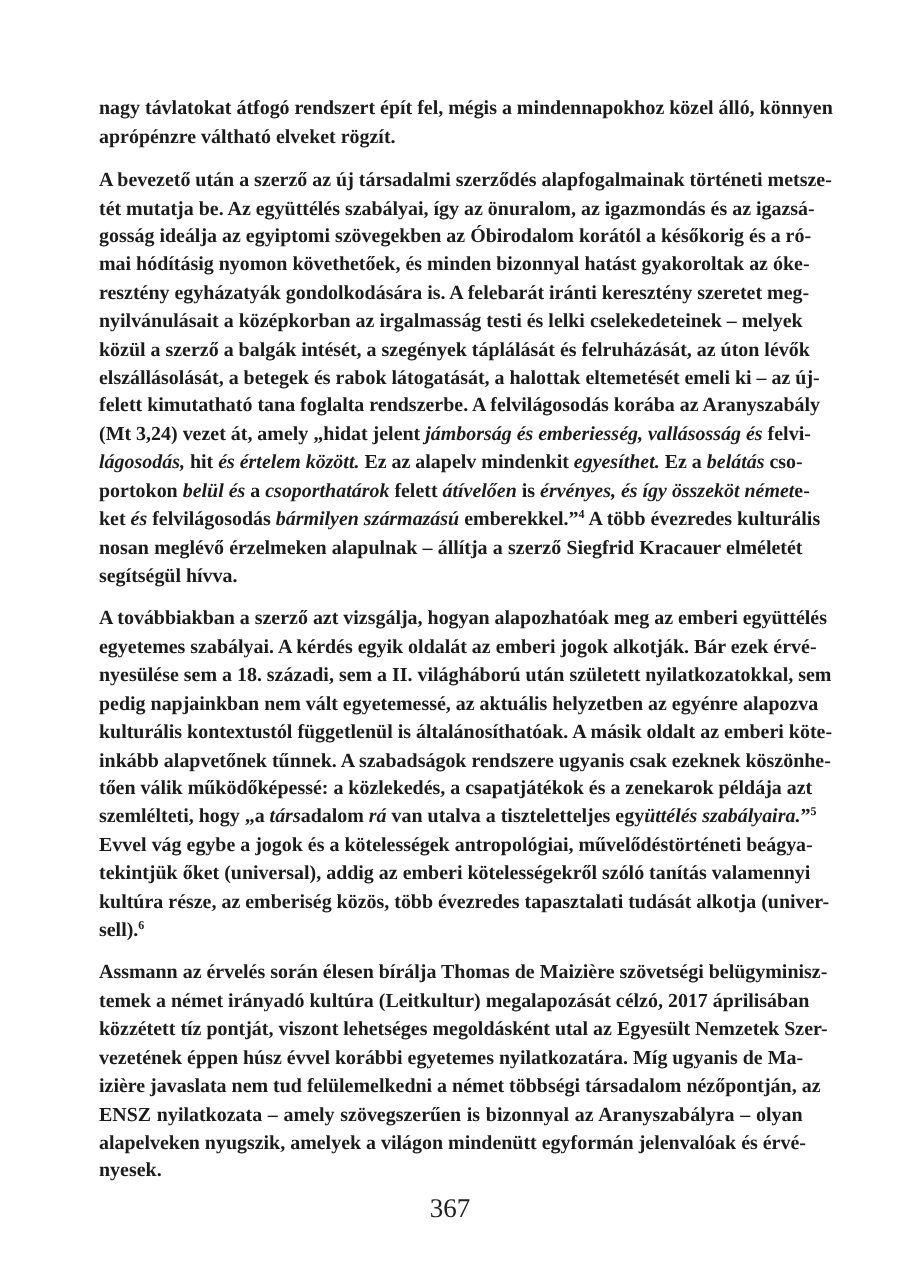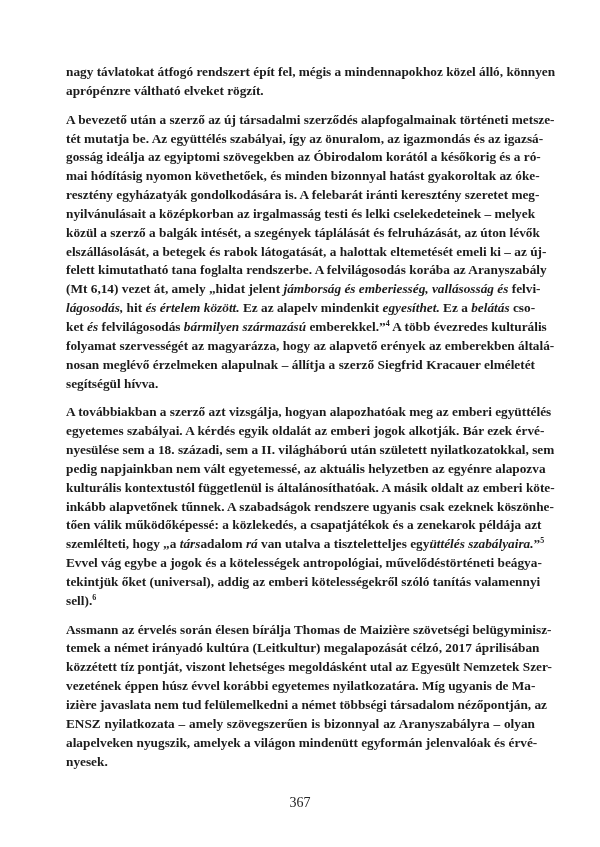--- a/index.html
+++ b/index.html
@@ -10,59 +10,60 @@
     font-size: 13.3px; color: #1c1c1c; line-height: 18.85px;
   }
   .para { margin: 0 0 10px 0; font-weight: bold; }
   .line { display: block; text-align: justify; text-align-last: justify; white-space: nowrap; height: 18.85px; overflow: visible; }
   .line.last { text-align-last: left; }
   .line span.seg { }
   .line .it { font-style: italic; }
   sup { font-size: 8px; line-height: 0; vertical-align: 5px; }
   .pagenum {
     position: absolute; left: 0; right: 0; top: 795px; text-align: center;
-    font-family: "Liberation Serif", "DejaVu Serif", serif; font-size: 14px; color: #222;
+    font-family: "Liberation Serif", "DejaVu Serif", serif; font-size: 18px; color: #222;
   }
 </style>
 </head>
 <body>
 
 <div class="page" id="page-body">
     <div class="para">
       <div class="line"><span class="seg">nagy távlatokat átfogó rendszert épít fel, mégis a mindennapokhoz közel álló, könnyen</span></div>
       <div class="line last"><span class="seg">aprópénzre váltható elveket rögzít.</span></div>
     </div>
     <div class="para">
       <div class="line"><span class="seg">A bevezető után a szerző az új társadalmi szerződés alapfogalmainak történeti metsze-</span></div>
       <div class="line"><span class="seg">tét mutatja be. Az együttélés szabályai, így az önuralom, az igazmondás és az igazsá-</span></div>
       <div class="line"><span class="seg">gosság ideálja az egyiptomi szövegekben az Óbirodalom korától a későkorig és a ró-</span></div>
       <div class="line"><span class="seg">mai hódításig nyomon követhetőek, és minden bizonnyal hatást gyakoroltak az óke-</span></div>
       <div class="line"><span class="seg">resztény egyházatyák gondolkodására is. A felebarát iránti keresztény szeretet meg-</span></div>
       <div class="line"><span class="seg">nyilvánulásait a középkorban az irgalmasság testi és lelki cselekedeteinek – melyek</span></div>
       <div class="line"><span class="seg">közül a szerző a balgák intését, a szegények táplálását és felruházását, az úton lévők</span></div>
       <div class="line"><span class="seg">elszállásolását, a betegek és rabok látogatását, a halottak eltemetését emeli ki – az új-</span></div>
       <div class="line"><span class="seg">felett kimutatható tana foglalta rendszerbe. A felvilágosodás korába az Aranyszabály</span></div>
-      <div class="line"><span class="seg">(Mt 6,14) vezet át, amely „hidat jelent </span><span class="seg it">jámborság és emberiesség, vallásosság és</span><span class="seg"> felvi-</span></div>
+      <div class="line"><span class="seg">(Mt 3,24) vezet át, amely „hidat jelent </span><span class="seg it">jámborság és emberiesség, vallásosság és</span><span class="seg"> felvi-</span></div>
       <div class="line"><span class="seg it">lágosodás,</span><span class="seg"> hit </span><span class="seg it">és értelem között.</span><span class="seg"> Ez az alapelv mindenkit </span><span class="seg it">egyesíthet.</span><span class="seg"> Ez a </span><span class="seg it">belátás</span><span class="seg"> cso-</span></div>
+      <div class="line"><span class="seg">portokon </span><span class="seg it">belül és</span><span class="seg"> a </span><span class="seg it">csoporthatárok</span><span class="seg"> felett </span><span class="seg it">átívelően</span><span class="seg"> is </span><span class="seg it">érvényes, és így összeköt német</span><span class="seg">e-</span></div>
       <div class="line"><span class="seg">ket </span><span class="seg it">és</span><span class="seg"> felvilágosodás </span><span class="seg it">bármilyen származású</span><span class="seg"> emberekkel.”</span><sup>4</sup><span class="seg"> A több évezredes kulturális</span></div>
-      <div class="line"><span class="seg">folyamat szervességét az magyarázza, hogy az alapvető erények az emberekben általá-</span></div>
       <div class="line"><span class="seg">nosan meglévő érzelmeken alapulnak – állítja a szerző Siegfrid Kracauer elméletét</span></div>
       <div class="line last"><span class="seg">segítségül hívva.</span></div>
     </div>
     <div class="para">
       <div class="line"><span class="seg">A továbbiakban a szerző azt vizsgálja, hogyan alapozhatóak meg az emberi együttélés</span></div>
       <div class="line"><span class="seg">egyetemes szabályai. A kérdés egyik oldalát az emberi jogok alkotják. Bár ezek érvé-</span></div>
       <div class="line"><span class="seg">nyesülése sem a 18. századi, sem a II. világháború után született nyilatkozatokkal, sem</span></div>
       <div class="line"><span class="seg">pedig napjainkban nem vált egyetemessé, az aktuális helyzetben az egyénre alapozva</span></div>
       <div class="line"><span class="seg">kulturális kontextustól függetlenül is általánosíthatóak. A másik oldalt az emberi köte-</span></div>
       <div class="line"><span class="seg">inkább alapvetőnek tűnnek. A szabadságok rendszere ugyanis csak ezeknek köszönhe-</span></div>
       <div class="line"><span class="seg">tően válik működőképessé: a közlekedés, a csapatjátékok és a zenekarok példája azt</span></div>
       <div class="line"><span class="seg">szemlélteti, hogy „a </span><span class="seg it">társ</span><span class="seg">adalom </span><span class="seg it">rá</span><span class="seg"> van utalva a tiszteletteljes egy</span><span class="seg it">üttélés szabályaira.</span><span class="seg">”</span><sup>5</sup></div>
       <div class="line"><span class="seg">Evvel vág egybe a jogok és a kötelességek antropológiai, művelődéstörténeti beágya-</span></div>
       <div class="line"><span class="seg">tekintjük őket (universal), addig az emberi kötelességekről szóló tanítás valamennyi</span></div>
+      <div class="line"><span class="seg">kultúra része, az emberiség közös, több évezredes tapasztalati tudását alkotja (univer-</span></div>
       <div class="line last"><span class="seg">sell).</span><sup>6</sup></div>
     </div>
     <div class="para">
       <div class="line"><span class="seg">Assmann az érvelés során élesen bírálja Thomas de Maizière szövetségi belügyminisz-</span></div>
       <div class="line"><span class="seg">temek a német irányadó kultúra (Leitkultur) megalapozását célzó, 2017 áprilisában</span></div>
       <div class="line"><span class="seg">közzétett tíz pontját, viszont lehetséges megoldásként utal az Egyesült Nemzetek Szer-</span></div>
       <div class="line"><span class="seg">vezetének éppen húsz évvel korábbi egyetemes nyilatkozatára. Míg ugyanis de Ma-</span></div>
       <div class="line"><span class="seg">izière javaslata nem tud felülemelkedni a német többségi társadalom nézőpontján, az</span></div>
       <div class="line"><span class="seg">ENSZ nyilatkozata – amely szövegszerűen is bizonnyal az Aranyszabályra – olyan</span></div>
       <div class="line"><span class="seg">alapelveken nyugszik, amelyek a világon mindenütt egyformán jelenvalóak és érvé-</span></div>

